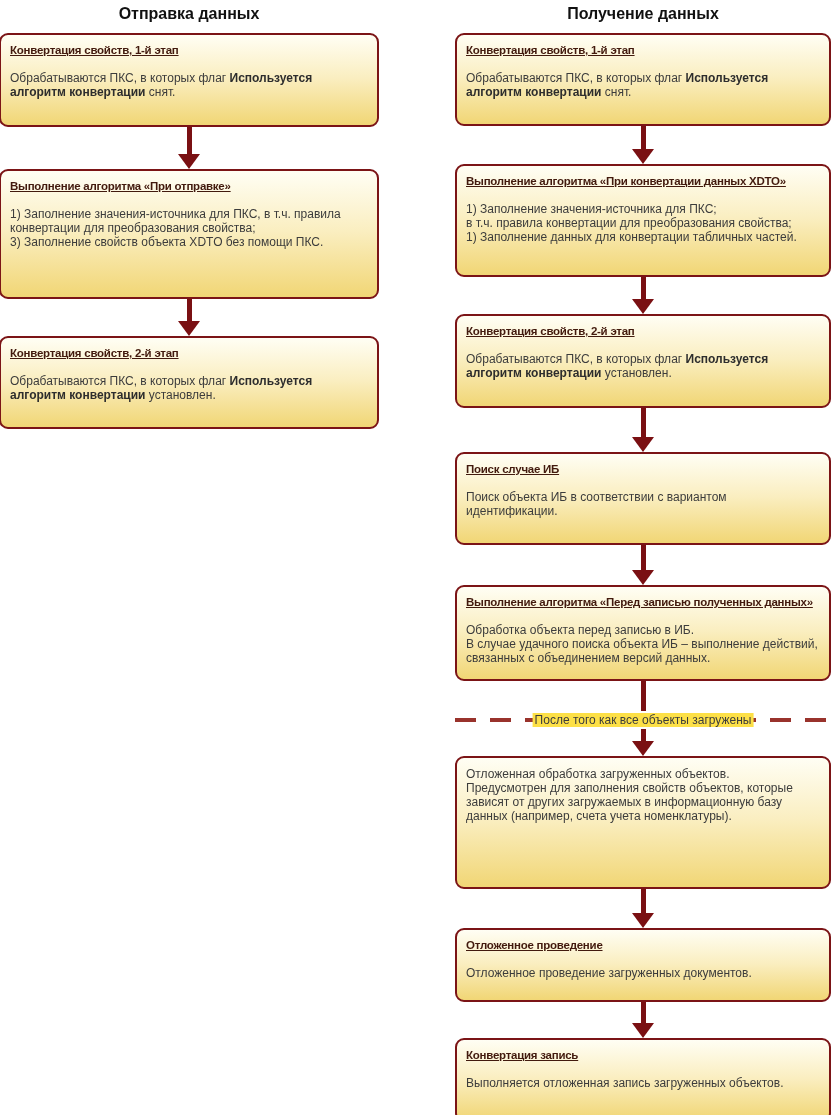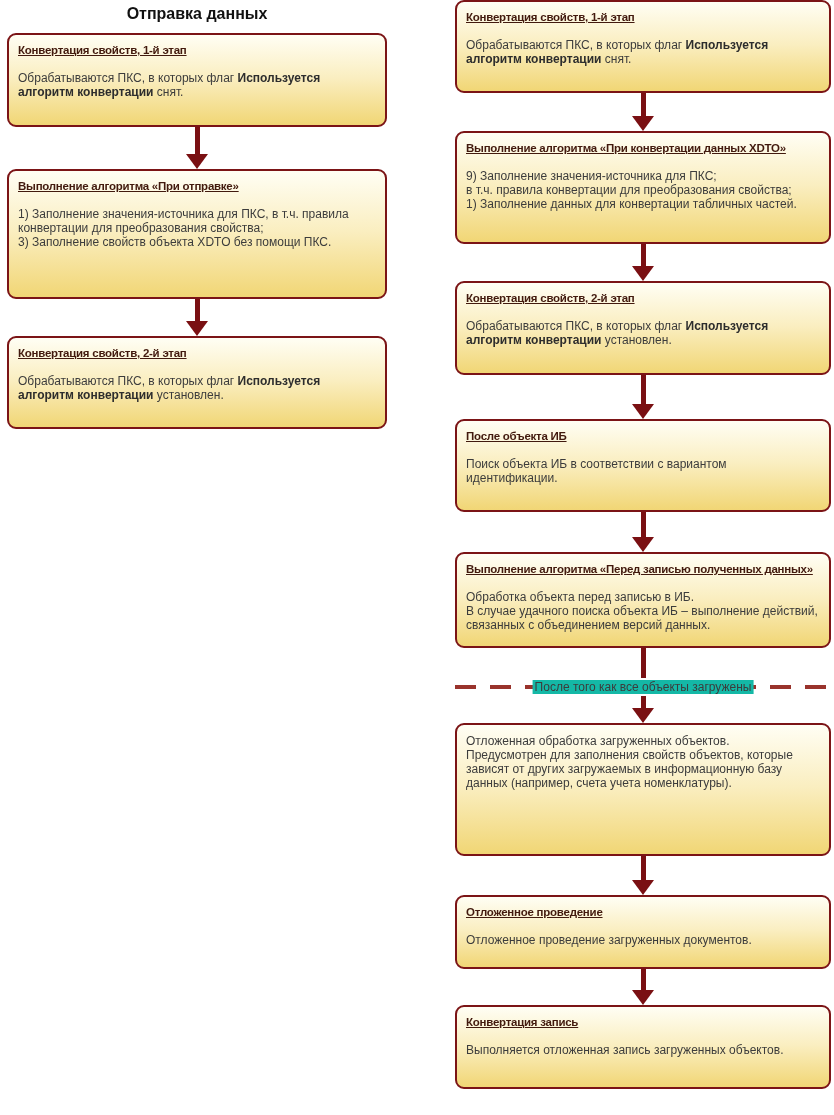--- a/index.html
+++ b/index.html
@@ -1,21 +1,21 @@
 <!DOCTYPE html>
 <html style="--box-border: #7b1416; --box-fill-top: #fffef4; --box-fill-mid: #faeec0; --box-fill-bottom: #f1d675; --arrow-color: #7a1013; --sep-color: #99332c; --header-text: #421a0e; --body-text: #3c3c3c;"><head>
 <meta charset="utf-8">
 <style>
   html,body{margin:0;padding:0;background:#fff;}
   #canvas{
     position:relative;width:834px;height:1115px;overflow:hidden;background:#ffffff;
     font-family:"Liberation Sans",sans-serif;
   }
   .column{position:absolute;top:0;display:flex;flex-direction:column;}
-  .col-send{left:-1px;width:380px;padding-left:8px;}
+  .col-send{left:-1px;width:380px;}
   .col-recv{left:455px;width:376px;}
   .col-title{
     height:33px;box-sizing:border-box;padding-top:5px;text-align:center;
     font-size:16px;font-weight:bold;color:#111;
   }
   .box{
     box-sizing:border-box;width:100%;
     border:2px solid var(--box-border);border-radius:9px;
     background:linear-gradient(180deg,var(--box-fill-top) 0%,var(--box-fill-mid) 48%,var(--box-fill-bottom) 100%);
     padding:9px 9px 14px 9px;font-size:12px;
@@ -34,21 +34,21 @@
   }
   .sep{
     position:relative;height:18px;width:100%;
   }
   .sep .dash{
     position:absolute;left:0;right:0;top:7px;height:4px;
     background:repeating-linear-gradient(90deg,var(--sep-color) 0 21px,transparent 21px 35px);
   }
   .sep .sep-label{
     position:absolute;left:50%;top:50%;transform:translate(-50%,-50%);
-    background:#14b8a6;padding:0 2px;font-size:12px;color:var(--body-text);white-space:nowrap;
+    background:#fde047;padding:0 2px;font-size:12px;color:var(--body-text);white-space:nowrap;
   }
   
   .col-send .b0{min-height:94px}  .col-send .b1{min-height:130px} .col-send .b2{min-height:93px}
   .col-send .g0{height:42px}      .col-send .g1{height:37px}
   .col-recv .b0{min-height:93px}  .col-recv .b1{min-height:113px} .col-recv .b2{min-height:94px}
   .col-recv .b3{min-height:93px}  .col-recv .b4{min-height:93px}  .col-recv .b5{min-height:133px}
   .col-recv .b6{min-height:74px}  .col-recv .b7{min-height:84px}
   .col-recv .g0{height:38px} .col-recv .g1{height:37px} .col-recv .g2{height:44px}
   .col-recv .g3{height:40px} .col-recv .g4{height:30px} .col-recv .g5{height:27px}
   .col-recv .g6{height:39px} .col-recv .g7{height:36px}
@@ -77,49 +77,50 @@
           <div class="vline"></div>
           <div class="ahead"></div>
         </div>
         <div class="box b2">
           <div class="box-header">Конвертация свойств, 2-й этап</div>
           <p class="box-line"><span>Обрабатываются ПКС, в которых флаг </span><b>Используется алгоритм конвертации</b><span> установлен.</span></p>
         </div>
       </div>
   </div>
   <div class="column col-recv">
+    <div class="col-title">Получение данных</div>
     <div class="flow">
         <div class="box b0">
           <div class="box-header">Конвертация свойств, 1-й этап</div>
           <p class="box-line"><span>Обрабатываются ПКС, в которых флаг </span><b>Используется алгоритм конвертации</b><span> снят.</span></p>
         </div>
         <div class="gap g0">
           <div class="vline"></div>
           <div class="ahead"></div>
         </div>
         <div class="box b1">
           <div class="box-header">Выполнение алгоритма «При конвертации данных XDTO»</div>
-          <p class="box-line"><span>9) Заполнение значения-источника для ПКС;</span></p>
+          <p class="box-line"><span>1) Заполнение значения-источника для ПКС;</span></p>
           <p class="box-line"><span>в т.ч. правила конвертации для преобразования свойства;</span></p>
           <p class="box-line"><span>1) Заполнение данных для конвертации табличных частей.</span></p>
         </div>
         <div class="gap g1">
           <div class="vline"></div>
           <div class="ahead"></div>
         </div>
         <div class="box b2">
           <div class="box-header">Конвертация свойств, 2-й этап</div>
           <p class="box-line"><span>Обрабатываются ПКС, в которых флаг </span><b>Используется алгоритм конвертации</b><span> установлен.</span></p>
         </div>
         <div class="gap g2">
           <div class="vline"></div>
           <div class="ahead"></div>
         </div>
         <div class="box b3">
-          <div class="box-header">После объекта ИБ</div>
+          <div class="box-header">Поиск случае ИБ</div>
           <p class="box-line"><span>Поиск объекта ИБ в соответствии с вариантом идентификации.</span></p>
         </div>
         <div class="gap g3">
           <div class="vline"></div>
           <div class="ahead"></div>
         </div>
         <div class="box b4">
           <div class="box-header">Выполнение алгоритма «Перед записью полученных данных»</div>
           <p class="box-line"><span>Обработка объекта перед записью в ИБ.</span></p>
           <p class="box-line"><span>В случае удачного поиска объекта ИБ – выполнение действий, связанных с объединением версий данных.</span></p>

